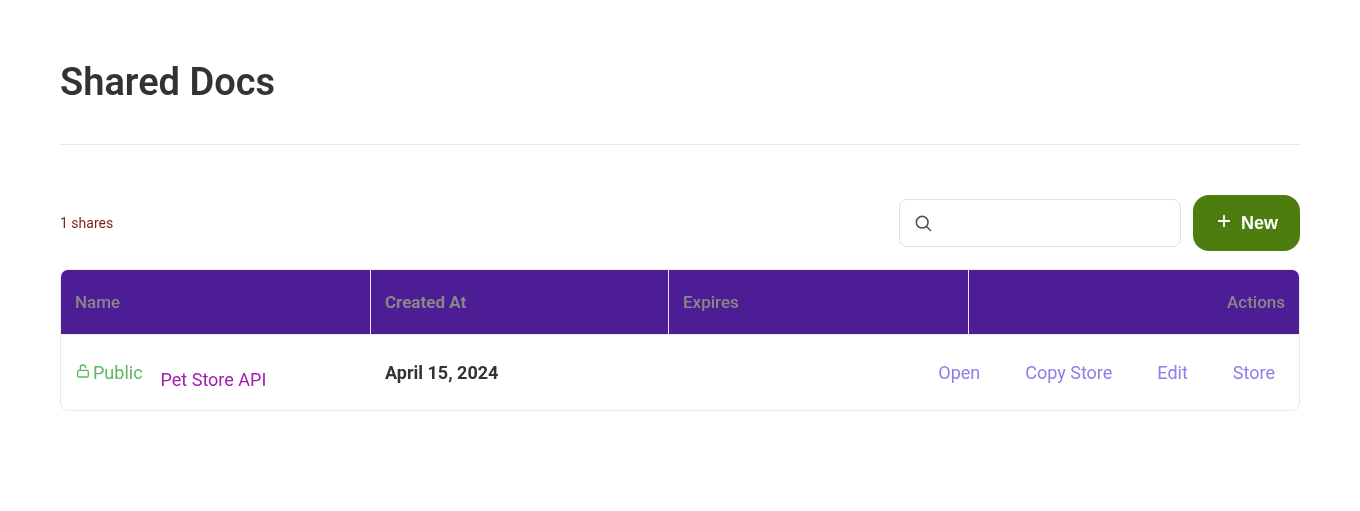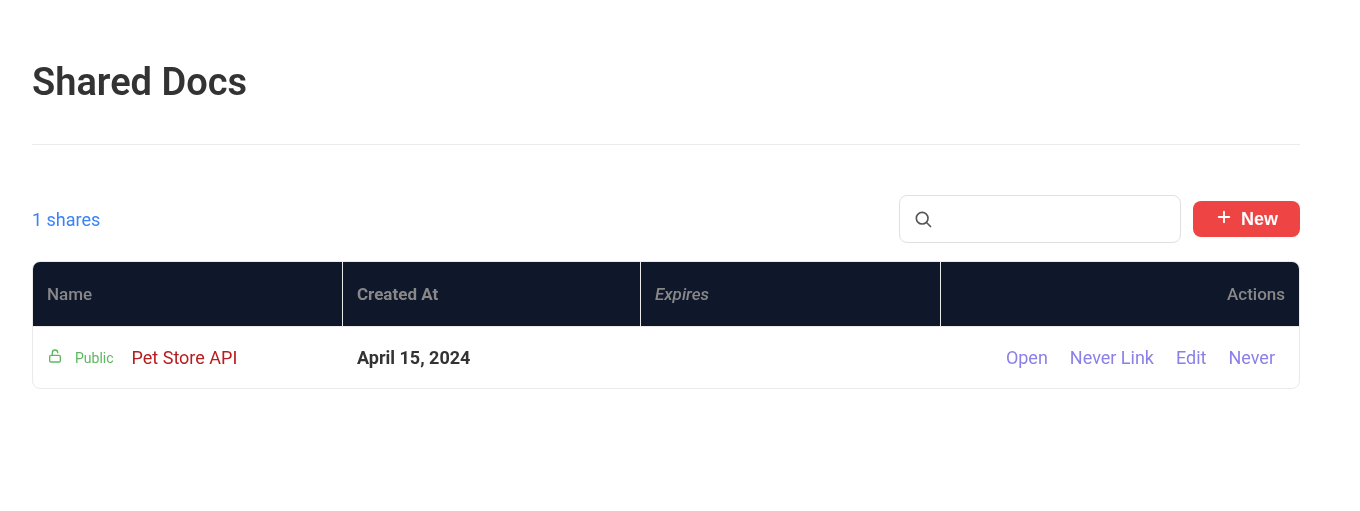--- a/index.html
+++ b/index.html
@@ -8,42 +8,42 @@
       padding: 0;
     }
     body {
       font-family: -apple-system, BlinkMacSystemFont, "Segoe UI", Roboto, "Helvetica Neue", Arial, sans-serif;
       background: #ffffff;
       color: #333333;
       width: 1360px;
       height: 511px;
     }
     .container {
-      padding: 60px 60px 0 32px;
+      padding: 60px 60px 0 60px;
     }
     .page-title {
       font-size: 38px;
       font-weight: 600;
       color: #333333;
       margin-bottom: 40px;
     }
     .divider {
       border: none;
       border-top: 1px solid #eaeaea;
       margin-bottom: 50px;
     }
     .toolbar {
       display: flex;
       align-items: center;
       justify-content: space-between;
       margin-bottom: 18px;
     }
     .shares-count {
-      font-size: 18px;
-      color: #3b82f6;
+      font-size: 14px;
+      color: #7f1d1d;
     }
     .toolbar-right {
       display: flex;
       align-items: center;
       gap: 12px;
     }
     .search-wrapper {
       position: relative;
       width: 282px;
       height: 48px;
@@ -64,41 +64,41 @@
       top: 50%;
       transform: translateY(-50%);
       color: #555555;
       display: flex;
       align-items: center;
     }
     .new-button {
       display: flex;
       align-items: center;
       gap: 8px;
-      background: #ef4444;
+      background: #4d7c0f;
       color: #ffffff;
       border: none;
-      border-radius: 8px;
-      height: 36px;
+      border-radius: 16px;
+      height: 56px;
       padding: 0 22px;
       font-size: 18px;
       font-weight: 600;
       cursor: pointer;
     }
     .new-button svg {
       stroke: #ffffff;
     }
     .table {
       border: 1px solid #eaeaea;
       border-radius: 8px;
       overflow: hidden;
     }
     .table-header {
       display: flex;
-      background: #0f172a;
+      background: #4c1d95;
       border-bottom: 1px solid #eaeaea;
     }
     .th {
       padding: 22px 14px;
       font-size: 17px;
       color: #888888;
       font-weight: 500;
       border-right: 1px solid #eaeaea;
     }
     .th:last-child {
@@ -107,21 +107,20 @@
     }
     .col-name {
       width: 310px;
     }
     .col-created {
       width: 298px;
       font-weight: bold;
     }
     .col-expires {
       width: 300px;
-      font-style: italic;
     }
     .col-actions {
       flex: 1;
     }
     .table-row {
       display: flex;
       align-items: center;
     }
     .td {
       padding: 20px 14px;
@@ -129,42 +128,44 @@
       color: #333333;
     }
     .name-cell {
       display: flex;
       align-items: center;
       gap: 18px;
     }
     .visibility-badge {
       display: flex;
       align-items: center;
-      gap: 12px;
+      gap: 2px;
       color: #5cb85c;
-      font-size: 14px;
+      font-size: 18px;
     }
     .visibility-badge svg {
       stroke: #5cb85c;
     }
     .doc-name {
-      color: #b91c1c;
+      color: #a21caf;
+      margin-top: 14px;
     }
     .actions-cell {
       display: flex;
       gap: 22px;
       justify-content: flex-end;
       flex: 1;
       padding-right: 24px;
     }
     .action-link {
       color: #8b80e8;
       font-size: 18px;
       cursor: pointer;
       text-decoration: none;
+      margin-left: 23px;
     }
   </style>
 </head>
 <body>
 
 <div class="container">
   <h1 class="page-title">Shared Docs</h1>
   <hr class="divider">
 
   <div class="toolbar">
@@ -208,19 +209,19 @@
               <path d="M8 11V7a4 4 0 0 1 8 0"></path>
             </svg>
           </span>
           <span>Public</span>
         </span>
         <span class="doc-name">Pet Store API</span>
       </div>
       <div class="td col-created">April 15, 2024</div>
       <div class="td col-actions actions-cell">
         <a class="action-link">Open</a>
-        <a class="action-link">Never Link</a>
+        <a class="action-link">Copy Store</a>
         <a class="action-link">Edit</a>
-        <a class="action-link">Never</a>
+        <a class="action-link">Store</a>
       </div>
     </div>
   </div>
 </div>
 
 </body></html>

